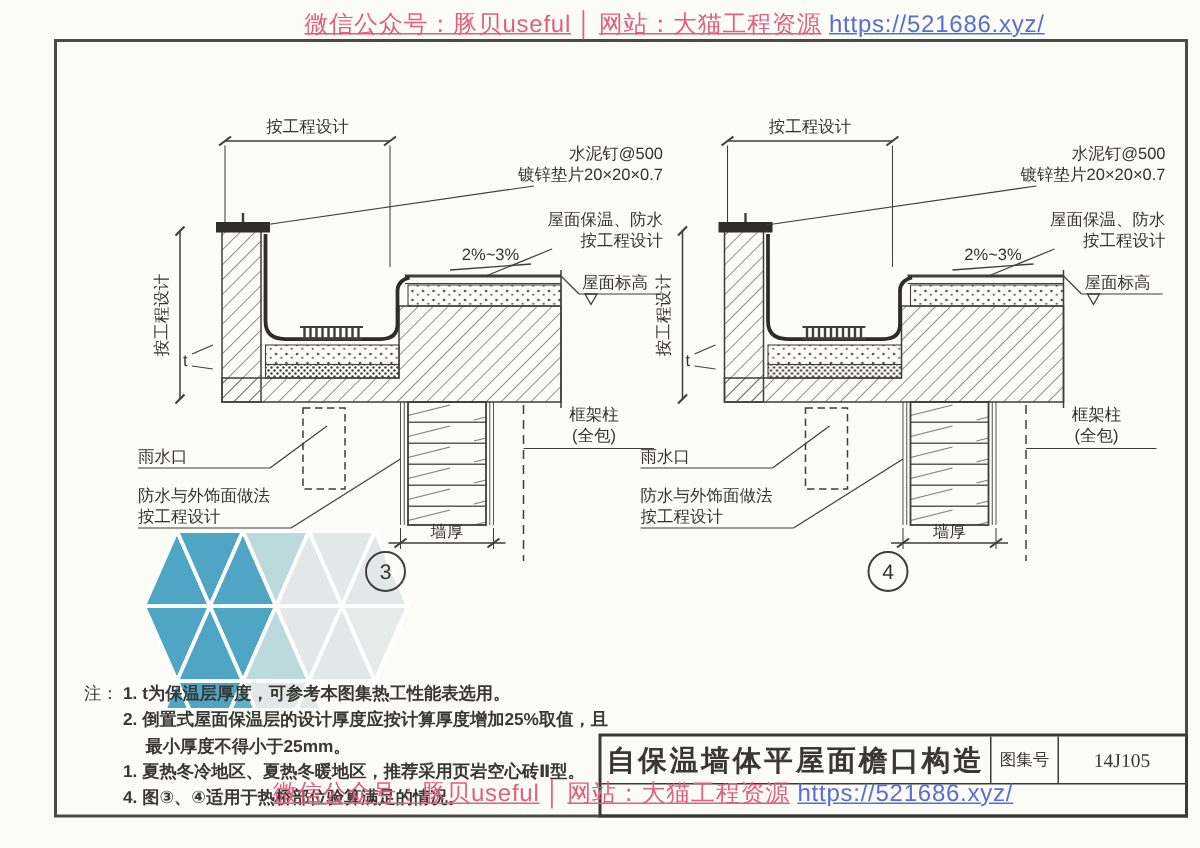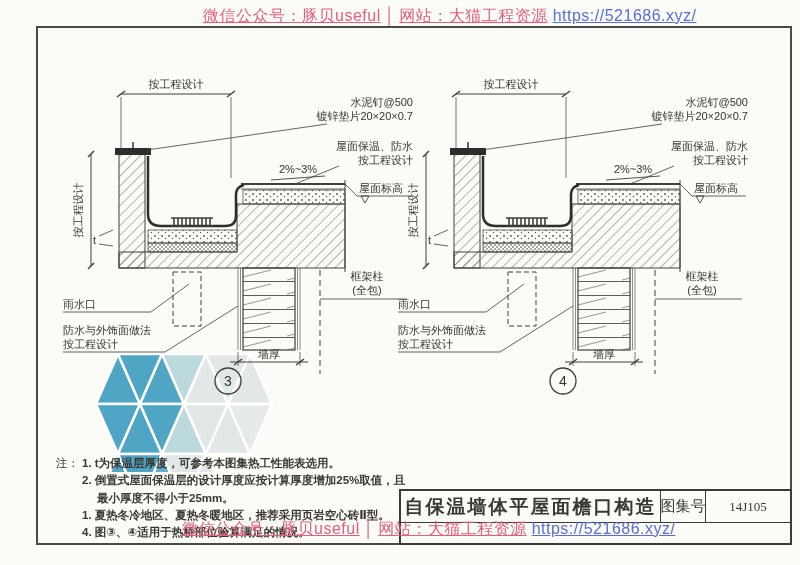--- a/index.html
+++ b/index.html
@@ -16,21 +16,21 @@
   
   .wm{position:absolute;font-size:16px;font-weight:500;letter-spacing:.5px;white-space:nowrap;z-index:30;}
   .wm-header{left:203px;top:6px;}
   .wm-footer{left:182px;top:519px;}
   .wm .pink{color:#e0617e;text-decoration:underline;}
   .wm .sep{color:#e0617e;text-decoration:none;padding:0 4px;}
   .wm .blue{color:#5a6ed2;text-decoration:underline;}
   
   .logo-wm{position:absolute;left:96px;top:354px;z-index:1;}
   
-  .diagram{position:absolute;top:72px;z-index:2;}
+  .diagram{position:absolute;top:72px;z-index:2;margin-left:29px;}
   .diagram.left{left:55px;}
   .diagram.right{left:390px;}
   svg text{font-family:"Liberation Sans","DejaVu Sans",sans-serif;fill:#35332e;}
   .lbl{font-size:11px;}
   .lbl-num{font-size:14px;}
   
   .notes{position:absolute;left:56px;top:455px;width:352px;z-index:3;
          font-size:11.5px;line-height:1.5;color:#3a3832;}
   .notes-row{display:flex;}
   .notes-prefix{flex:0 0 26px;}
@@ -39,21 +39,21 @@
   
   .title-block{
     position:absolute;left:399px;top:489px;width:389px;height:52px;
     border:2px solid #3b3a36;display:flex;flex-direction:column;z-index:5;background:transparent;
   }
   .tb-row1{flex:0 0 31px;display:flex;border-bottom:1.5px solid #3b3a36;}
   .tb-row2{flex:1;display:flex;}
   .tb-cell{display:flex;align-items:center;justify-content:center;border-left:1.5px solid #3b3a36;overflow:hidden;white-space:nowrap;}
   .tb-cell:first-child{border-left:none;}
   .tb-title{flex:1;font-size:19px;font-weight:600;letter-spacing:2px;}
-  .tb-atlas-label{flex:0 0 44px;font-size:15px;}
+  .tb-atlas-label{flex:0 0 44px;font-size:11px;}
   .tb-atlas-no{flex:0 0 84px;font-size:13px;font-family:"Liberation Serif","DejaVu Serif",serif;}
   .tb-small{font-size:10px;}
   .w26{flex:0 0 26px;} .w30{flex:0 0 30px;} .w24{flex:0 0 24px;}
   .w32{flex:0 0 32px;} .w40{flex:0 0 40px;} .w36{flex:0 0 36px;}
   .w23{flex:0 0 23px;} .wp{flex:0 0 44px;} .wn{flex:0 0 84px;font-family:"Liberation Serif","DejaVu Serif",serif;font-size:12.5px;}
   .sig svg{display:block;}
 </style>
 </head>
 <body>
 

